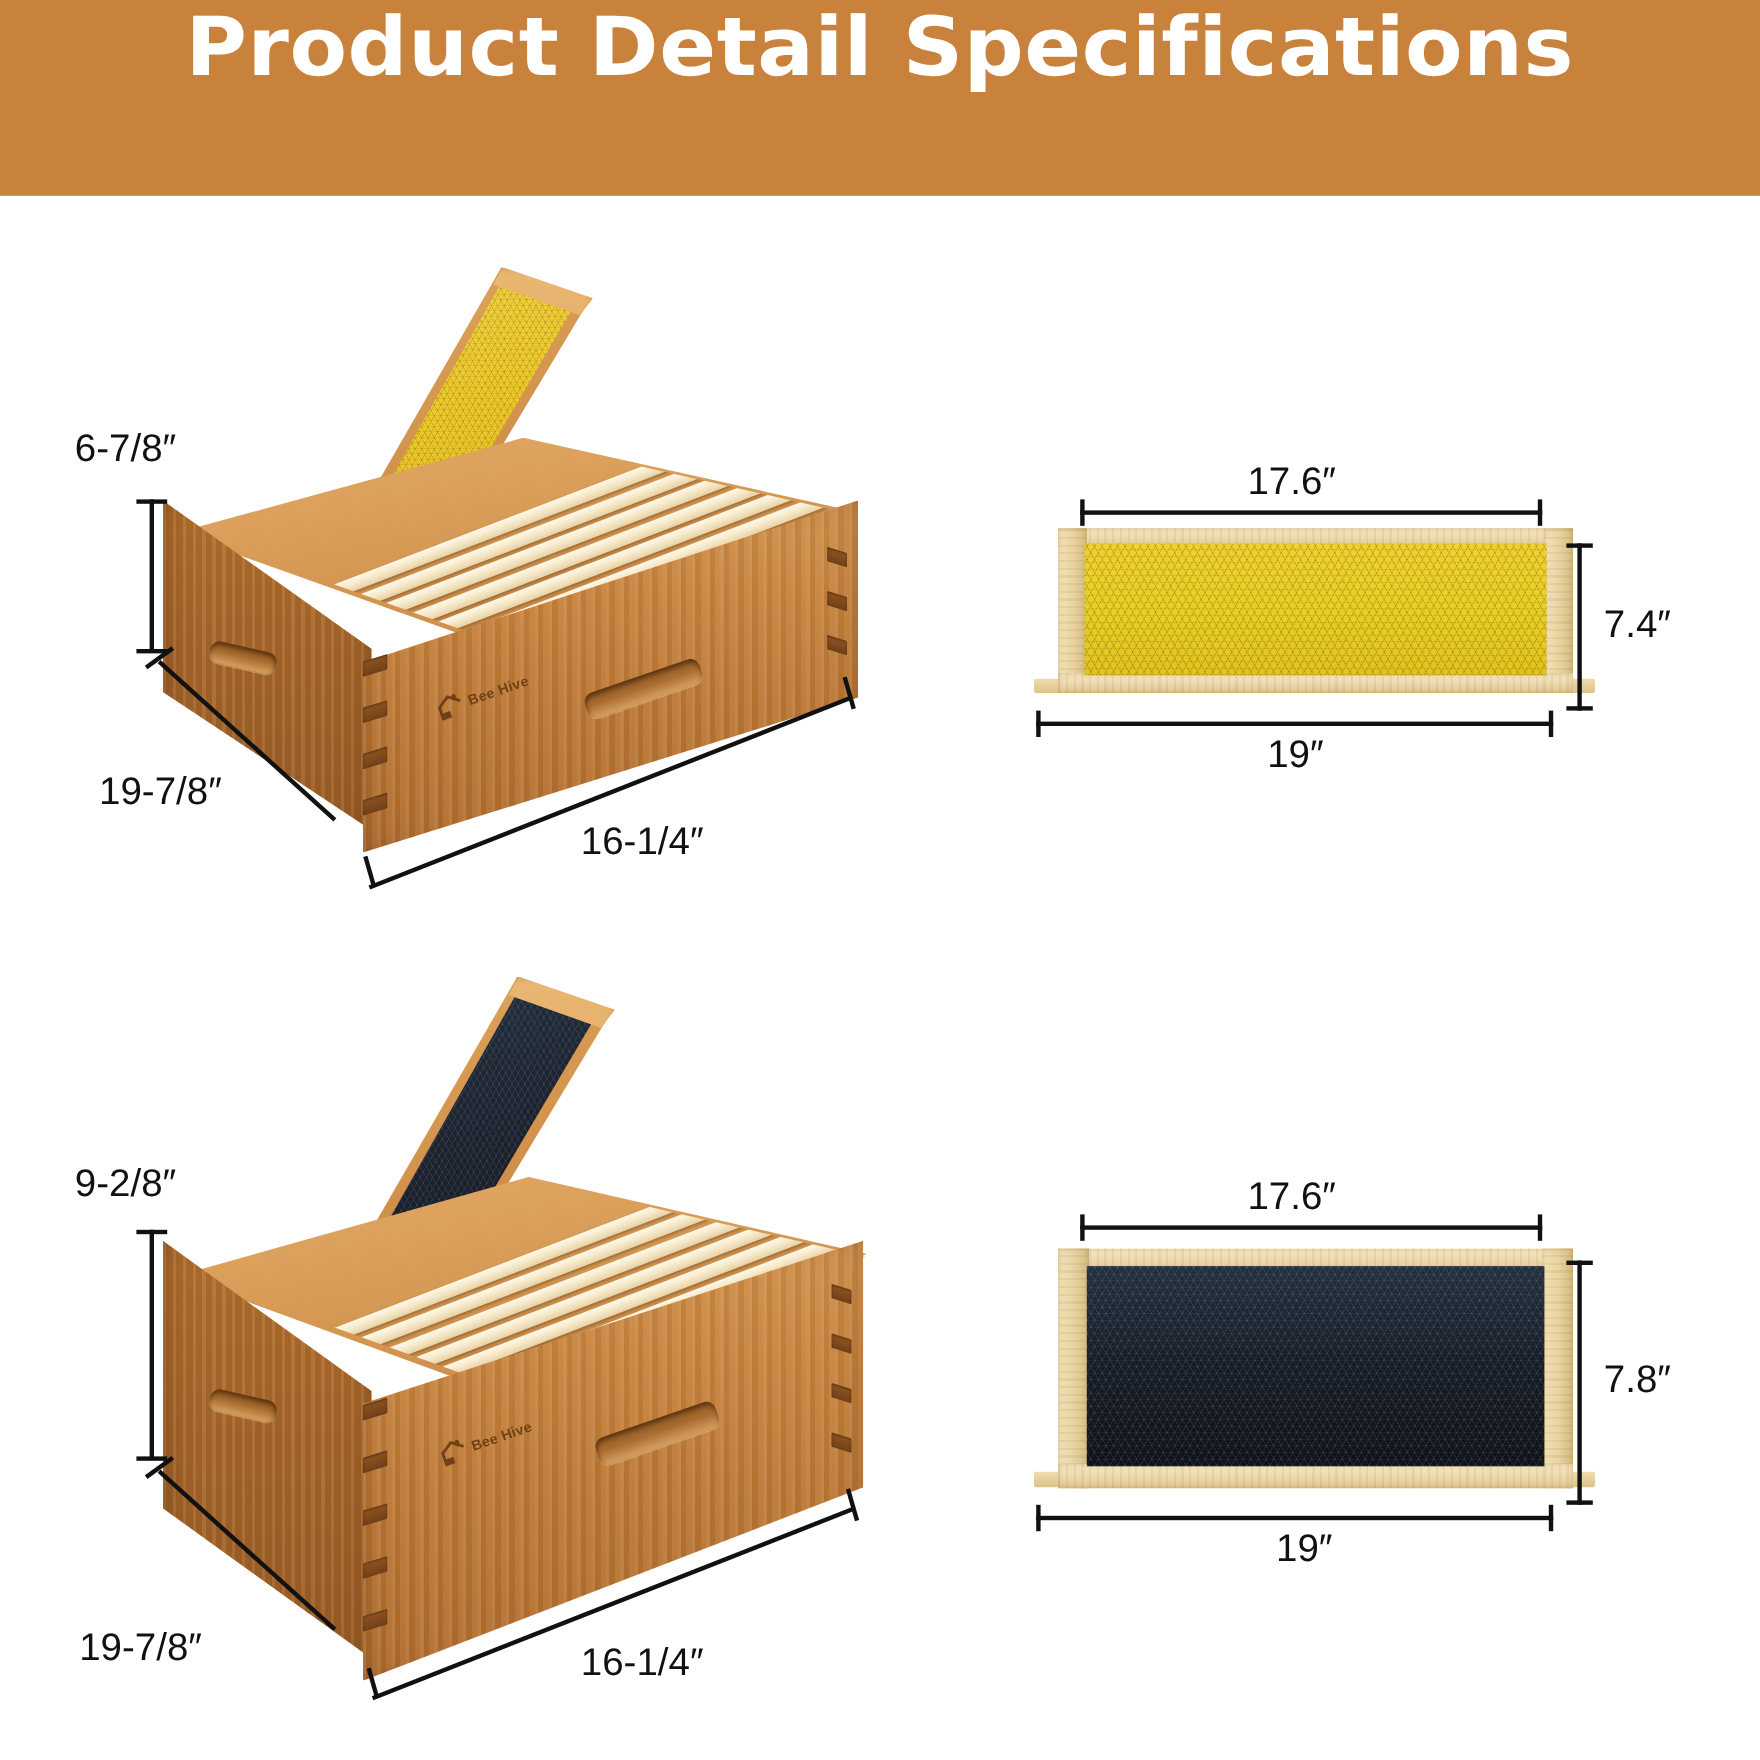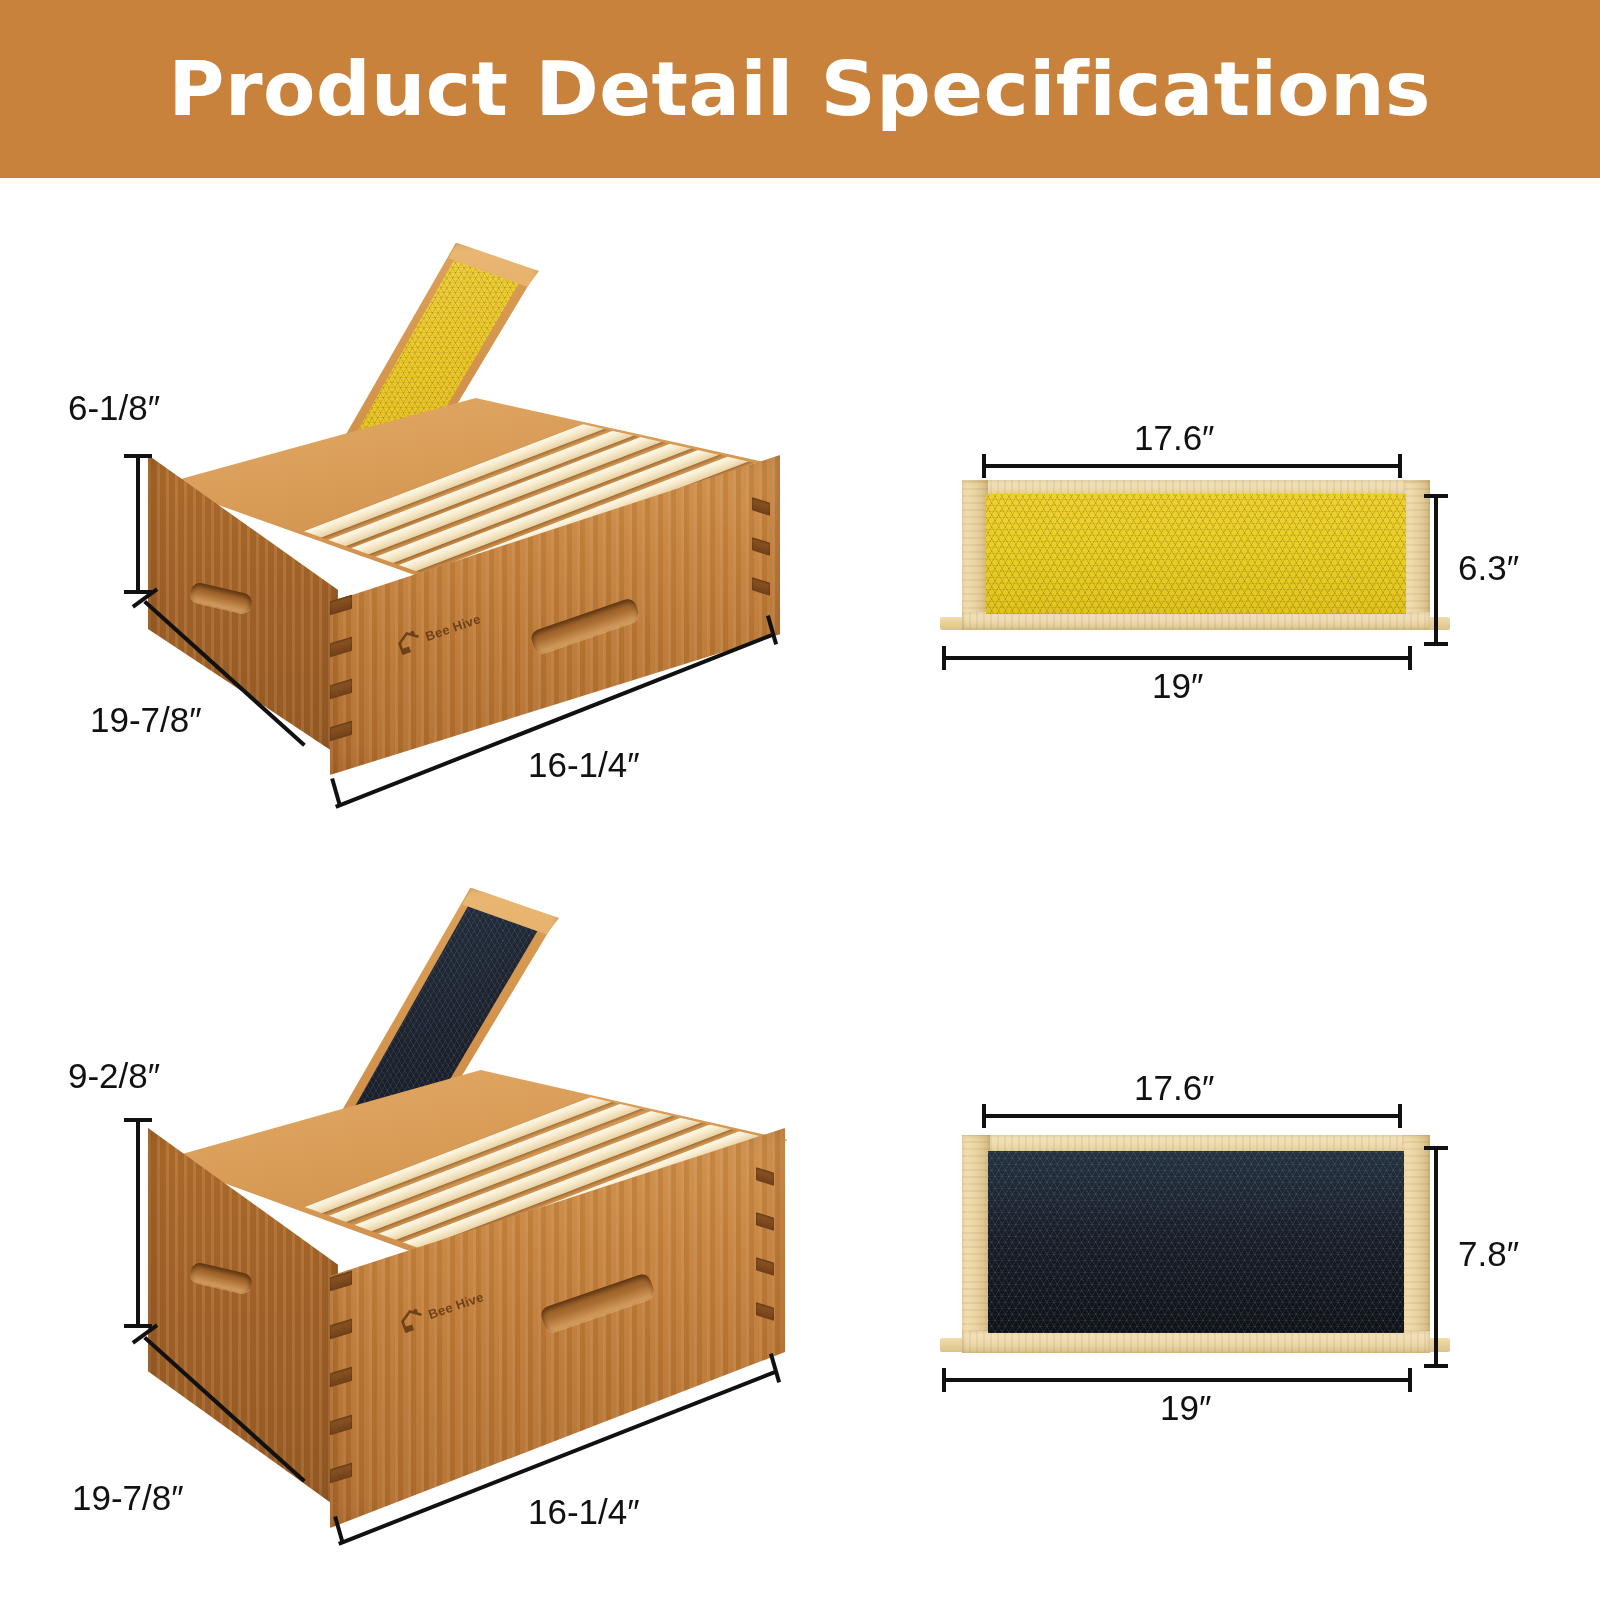--- a/index.html
+++ b/index.html
@@ -8,21 +8,21 @@
     background: #ffffff;
     font-family: "Liberation Sans", sans-serif;
     overflow: hidden;
   }
   #page { position: relative; width: 1600px; height: 1600px; background:#fff; }
 
   
   #banner {
     position: absolute; left: 0; top: 0; width: 1600px; height: 178px;
     background: #c8823c;
-    display: flex; align-items: center; justify-content: center;
+    display: flex; justify-content: center;
   }
   #banner-title {
     font-family: "DejaVu Sans", sans-serif;
     font-weight: 700;
     font-size: 74px;
     color: #ffffff;
     letter-spacing: 0.5px;
     white-space: nowrap;
     transform: scaleX(1.03);
   }
@@ -240,21 +240,21 @@
           <circle cx="18.5" cy="4.5" r="2.1" fill="#5e3410"></circle>
         </svg>
       </div>
       <span class="logo-text">Bee Hive</span>
     </div>
   </div>
 
   <div class="tick-h" style="left:124px; top:454px; width:28px;"></div>
   <div class="dimline tick-v" style="left:136px; top:454px; width:4px; height:138px;"></div>
   <div class="tick-h" style="left:124px; top:590px; width:28px;"></div>
-  <div class="dim" style="left:68px; top:388px;">6-1/8″</div>
+  <div class="dim" style="left:68px; top:388px;">6-7/8″</div>
 
   <div class="dimline" style="left:146px; top:600px; width:215px; height:4px;
               transform-origin:0 0; transform:rotate(42deg);"></div>
   <div class="dimline" style="left:130px; top:596px; width:30px; height:4px; transform:rotate(-36deg);"></div>
   <div class="dim" style="left:90px; top:700px;">19-7/8″</div>
 
   <div class="dimline" style="left:335px; top:805px; width:470px; height:4px;
               transform-origin:0 0; transform:rotate(-21.5deg);"></div>
   <div class="dimline" style="left:757px; top:628px; width:30px; height:4px; transform:rotate(74deg);"></div>
   <div class="dimline" style="left:322px; top:790px; width:28px; height:4px; transform:rotate(74deg);"></div>
@@ -276,21 +276,21 @@
   </div>
 
   <div class="dimline" style="left:982px; top:464px; width:420px; height:4px;"></div>
   <div class="tick-v" style="left:982px; top:454px; height:24px;"></div>
   <div class="tick-v" style="left:1398px; top:454px; height:24px;"></div>
   <div class="dim" style="left:1134px; top:418px;">17.6″</div>
 
   <div class="dimline tick-v" style="left:1434px; top:494px; width:4px; height:152px;"></div>
   <div class="tick-h" style="left:1424px; top:494px; width:24px;"></div>
   <div class="tick-h" style="left:1424px; top:642px; width:24px;"></div>
-  <div class="dim" style="left:1458px; top:548px;">6.3″</div>
+  <div class="dim" style="left:1458px; top:548px;">7.4″</div>
 
   <div class="dimline" style="left:942px; top:656px; width:470px; height:4px;"></div>
   <div class="tick-v" style="left:942px; top:646px; height:24px;"></div>
   <div class="tick-v" style="left:1408px; top:646px; height:24px;"></div>
   <div class="dim" style="left:1152px; top:666px;">19″</div>
 
   <div class="hivebox" style="left:0; top:870px; width:820px; height:700px;">
 
     <div class="tiltframe" style="left:245px; top:20px; width:320px; height:330px;">
       <div style="position:absolute; left:0; top:0; width:320px; height:330px;">

